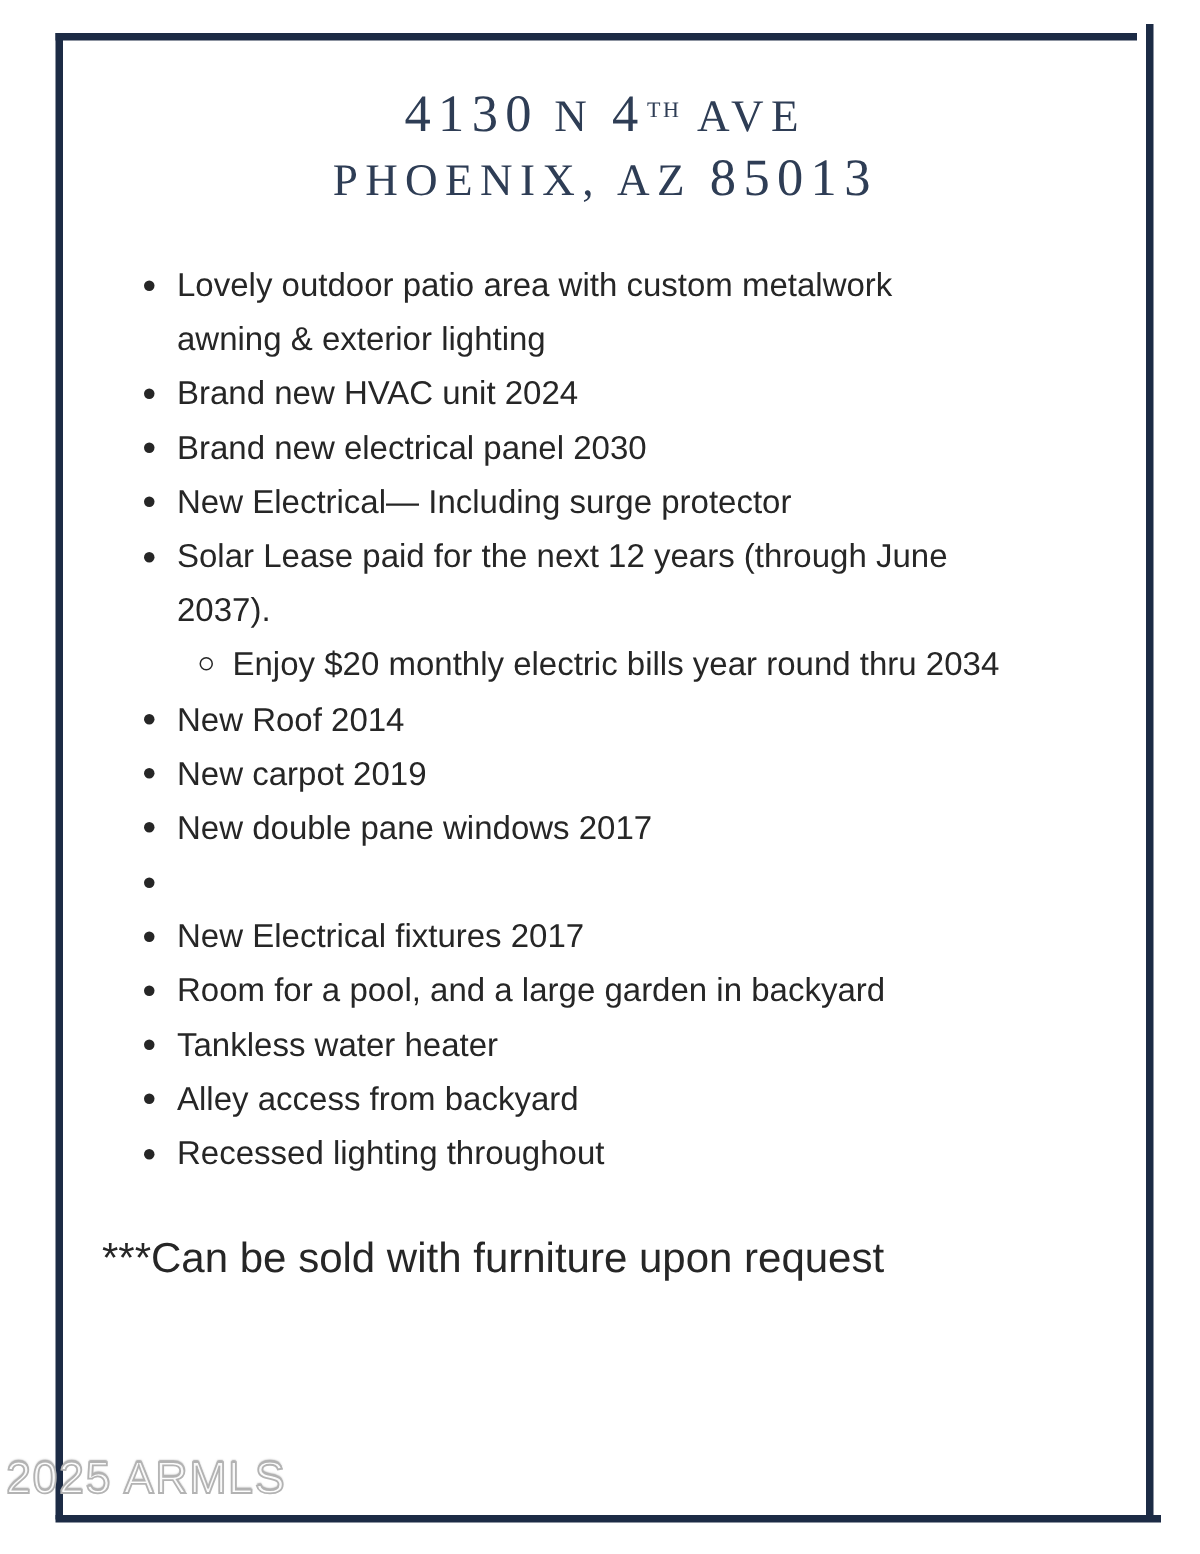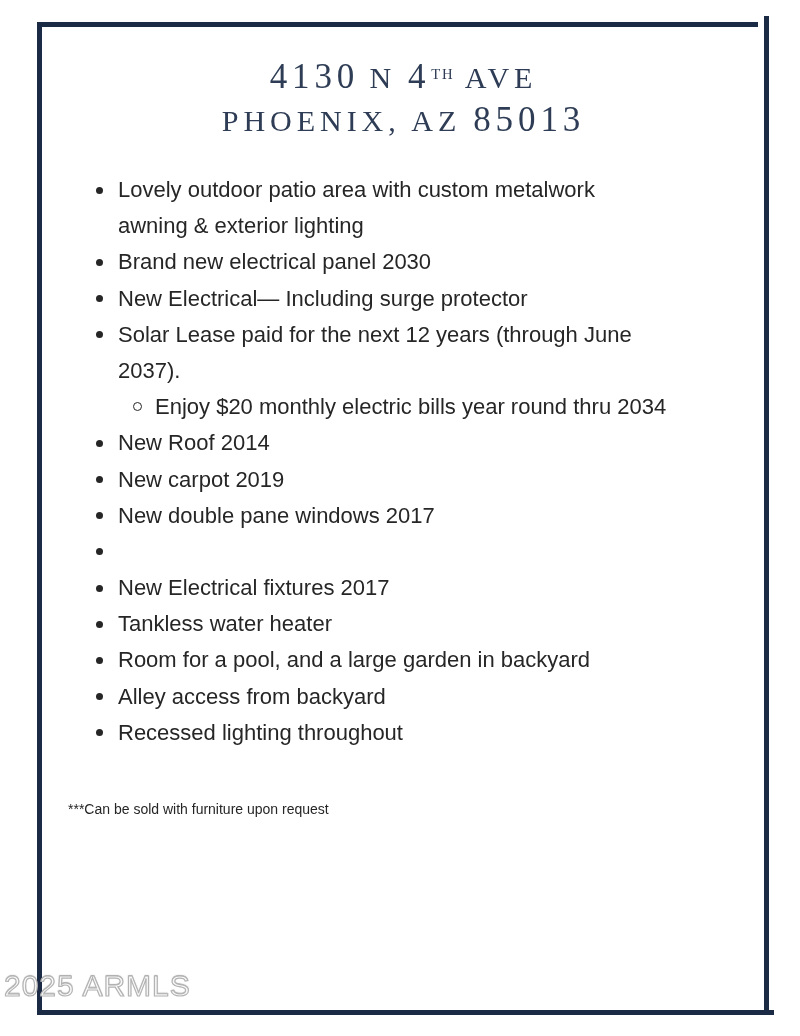--- a/index.html
+++ b/index.html
@@ -59,23 +59,23 @@
   .ring {
     position: absolute; left: 133px; top: 50%; margin-top: -5px;
     width: 9px; height: 9px; border-radius: 50%;
     border: 1.5px solid var(--text);
     box-sizing: border-box;
     background: transparent;
   }
 
   .footnote {
     position: absolute;
-    left: 68px; top: 791px;
+    left: 68px; top: 821px;
     height: 36.2px; line-height: 36.2px;
-    font-size: 14px;
+    font-size: 28px;
     color: var(--text);
     white-space: nowrap;
   }
 
   .watermark {
     position: absolute;
     left: 4px; top: 969px;
     font-size: 30px;
     letter-spacing: 1px;
     color: rgba(255,255,255,0.93);
@@ -100,32 +100,33 @@
       <span>4130</span><span class="caps gap">N</span><span class="gap">4</span><sup class="ord">TH</sup><span class="caps gap">AVE</span>
     </div>
     <div>
       <span class="caps">PHOENIX, AZ</span><span class="gap">85013</span>
     </div>
   </div>
 
   <div class="features">
       <div class="line lvl1"><span class="dot"></span><span>Lovely outdoor patio area with custom metalwork</span></div>
       <div class="line lvl1"><span>awning &amp; exterior lighting</span></div>
+      <div class="line lvl1"><span class="dot"></span><span>Brand new HVAC unit 2024</span></div>
       <div class="line lvl1"><span class="dot"></span><span>Brand new electrical panel 2030</span></div>
       <div class="line lvl1"><span class="dot"></span><span>New Electrical— Including surge protector</span></div>
       <div class="line lvl1"><span class="dot"></span><span>Solar Lease paid for the next 12 years (through June</span></div>
       <div class="line lvl1"><span>2037).</span></div>
       <div class="line lvl2"><span class="ring"></span><span>Enjoy $20 monthly electric bills year round thru 2034</span></div>
       <div class="line lvl1"><span class="dot"></span><span>New Roof 2014</span></div>
       <div class="line lvl1"><span class="dot"></span><span>New carpot 2019</span></div>
       <div class="line lvl1"><span class="dot"></span><span>New double pane windows 2017</span></div>
       <div class="line lvl1"><span class="dot"></span></div>
       <div class="line lvl1"><span class="dot"></span><span>New Electrical fixtures 2017</span></div>
+      <div class="line lvl1"><span class="dot"></span><span>Room for a pool, and a large garden in backyard</span></div>
       <div class="line lvl1"><span class="dot"></span><span>Tankless water heater</span></div>
-      <div class="line lvl1"><span class="dot"></span><span>Room for a pool, and a large garden in backyard</span></div>
       <div class="line lvl1"><span class="dot"></span><span>Alley access from backyard</span></div>
       <div class="line lvl1"><span class="dot"></span><span>Recessed lighting throughout</span></div>
     </div>
 
   <div class="footnote">***Can be sold with furniture upon request</div>
 
   <div class="watermark">2025 ARMLS</div>
 
 </div>
 

